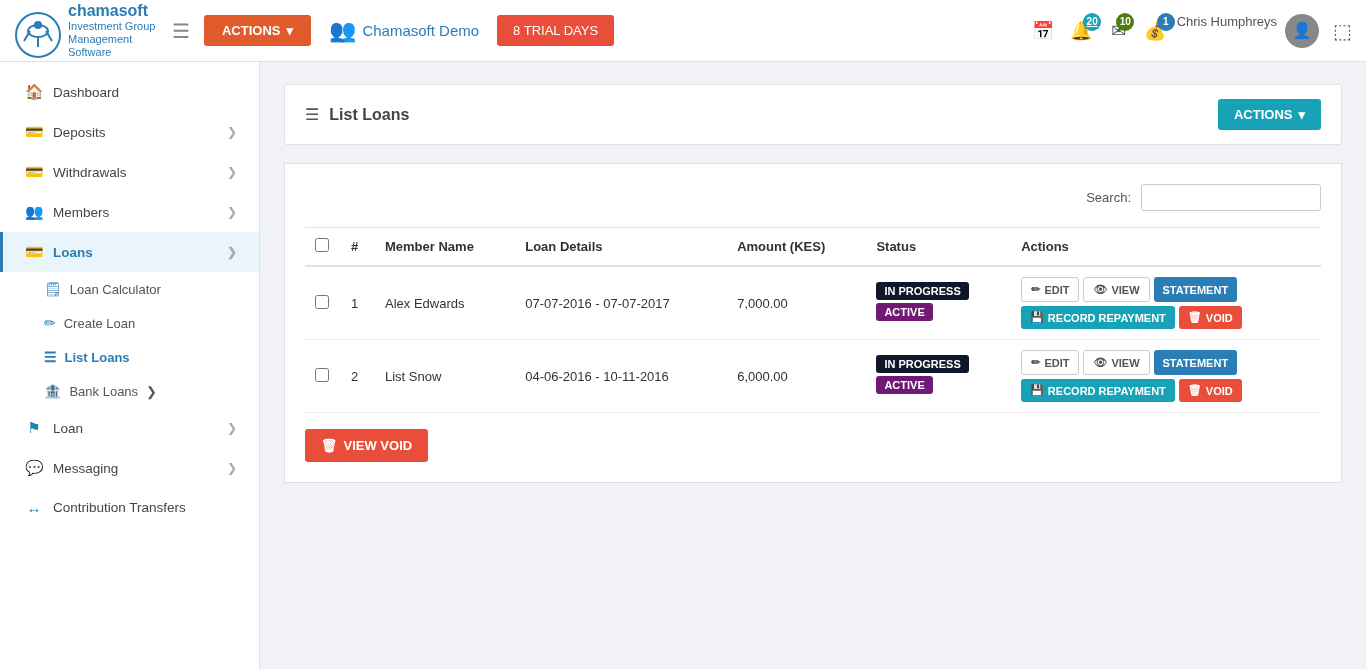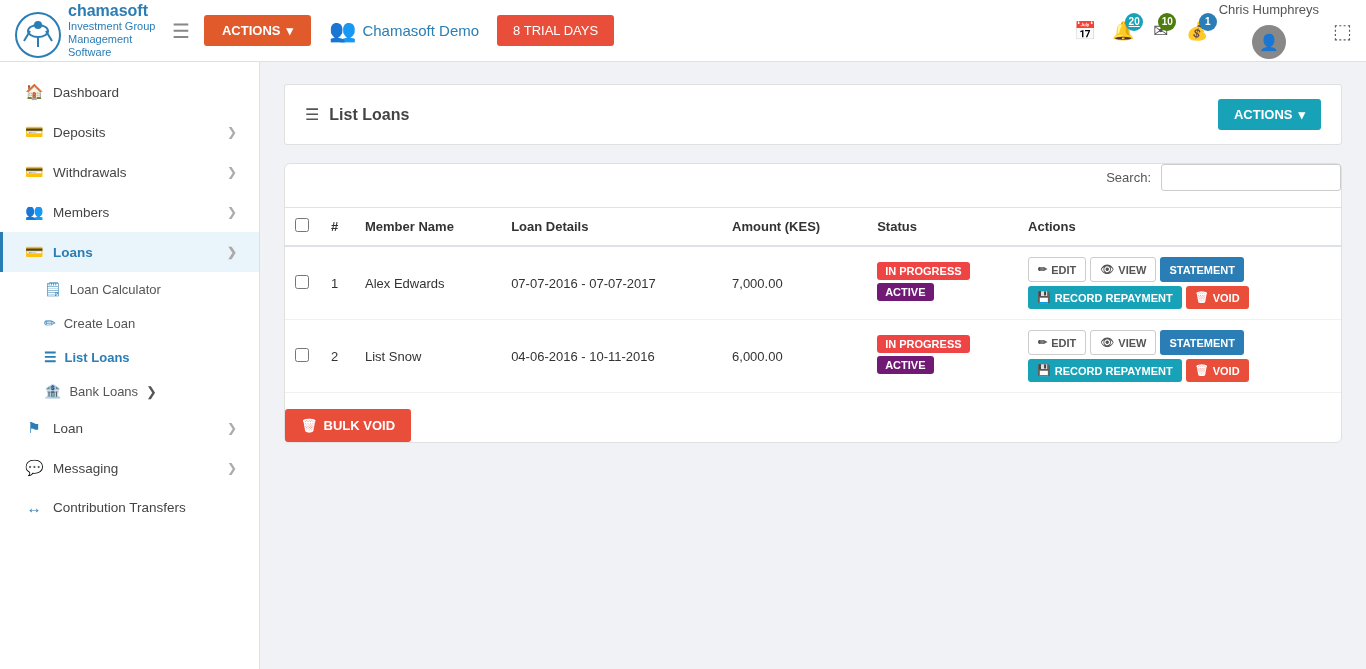--- a/index.html
+++ b/index.html
@@ -29,21 +29,21 @@
     .topnav-icon { font-size: 18px; color: #555; cursor: pointer; }
     .badge {
       position: absolute; top: -7px; right: -8px;
       border-radius: 50%; width: 18px; height: 18px;
       display: flex; align-items: center; justify-content: center;
       font-size: 10px; font-weight: bold; color: #fff;
     }
     .badge-teal { background: #17a2b8; text-decoration: underline; }
     .badge-red { background: #4d7c0f; }
     .badge-blue { background: #2a7db5; }
-    .topnav-user { display: flex; align-items: center; gap: 8px; color: #555; font-size: 13px; cursor: pointer; flex-direction: column; }
+    .topnav-user { display: flex; align-items: flex-start; gap: 8px; color: #555; font-size: 13px; cursor: pointer; }
     .user-avatar {
       width: 34px; height: 34px; border-radius: 50%; background: #888;
       display: flex; align-items: center; justify-content: center; color: #fff; font-size: 16px;
     }
     .topnav-logout { font-size: 20px; color: #555; cursor: pointer; margin-left: 4px; }
 
     
     .layout { display: flex; margin-top: 62px; min-height: calc(100vh - 62px); }
 
     
@@ -81,21 +81,21 @@
     .page-title-wrap { display: flex; align-items: center; gap: 10px; }
     .page-title-icon { color: #555; font-size: 16px; }
     .page-title { font-size: 16px; font-weight: 600; color: #444; }
     .btn-actions-page {
       background: #17a2b8; color: #fff; border: none; padding: 8px 16px;
       font-size: 13px; font-weight: bold; cursor: pointer; border-radius: 3px;
       display: flex; align-items: center; gap: 6px;
     }
 
     
-    .card { background: #fff; border: 1px solid #e0e0e0; border-radius: 6px; }
+    .card { background: #fff; border: 1px solid #e0e0e0; border-radius: 0; padding: 20px; }
 
     
     .search-bar { display: flex; justify-content: flex-end; align-items: center; gap: 10px; margin-bottom: 16px; }
     .search-label { color: #555; font-size: 13px; }
     .search-input {
       border: 1px solid #ccc; border-radius: 3px; padding: 5px 9px;
       font-size: 13px; width: 180px; outline: none;
     }
 
     
@@ -105,21 +105,21 @@
       padding: 10px 10px; text-align: left; color: #333; font-weight: 600; background: #fff;
     }
     .loan-table td { padding: 10px 10px; border-bottom: 1px solid #f0f0f0; vertical-align: middle; }
     .cb-col { width: 36px; }
     .num-col { width: 34px; }
 
     .badge-status {
       display: inline-block; padding: 3px 8px; border-radius: 3px;
       font-size: 11px; font-weight: bold; color: #fff; margin-bottom: 3px;
     }
-    .badge-inprogress { background: #ef4444; }
+    .badge-inprogress { background: #0f172a; }
     .badge-active { background: #701a75; }
 
     .action-group { display: flex; flex-wrap: wrap; gap: 4px; }
     .btn-sm {
       display: inline-flex; align-items: center; gap: 4px;
       padding: 5px 9px; font-size: 11px; font-weight: 600;
       border: none; border-radius: 3px; cursor: pointer; white-space: nowrap;
     }
     .btn-edit { background: #fff; color: #555; border: 1px solid #ccc; }
     .btn-view { background: #fff; color: #555; border: 1px solid #ccc; }
@@ -370,17 +370,17 @@
                   <span>VOID</span>
                 </button>
               </div>
             </td>
           </tr>
         </tbody>
       </table>
 
       <button class="btn-bulk-void">
         <span>🗑</span>
-        <span>BULK VOID</span>
+        <span>VIEW VOID</span>
       </button>
     </div>
   </main>
 </div>
 
 </body></html>

